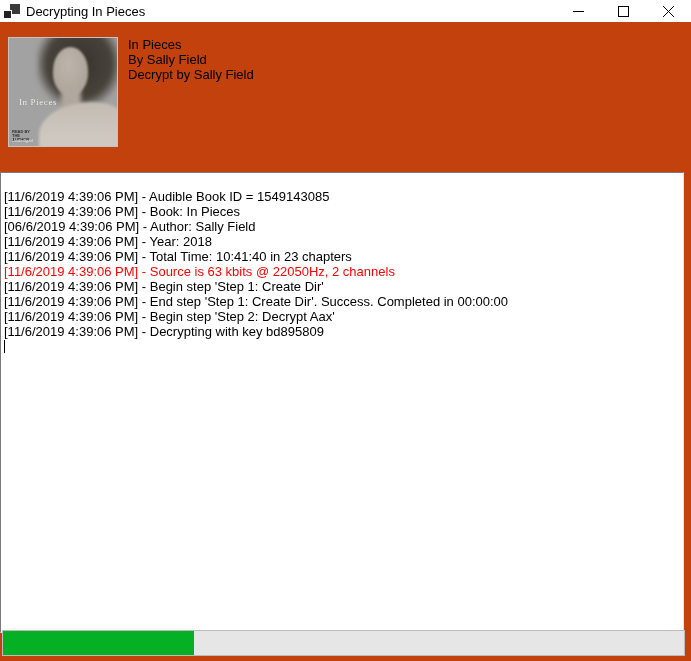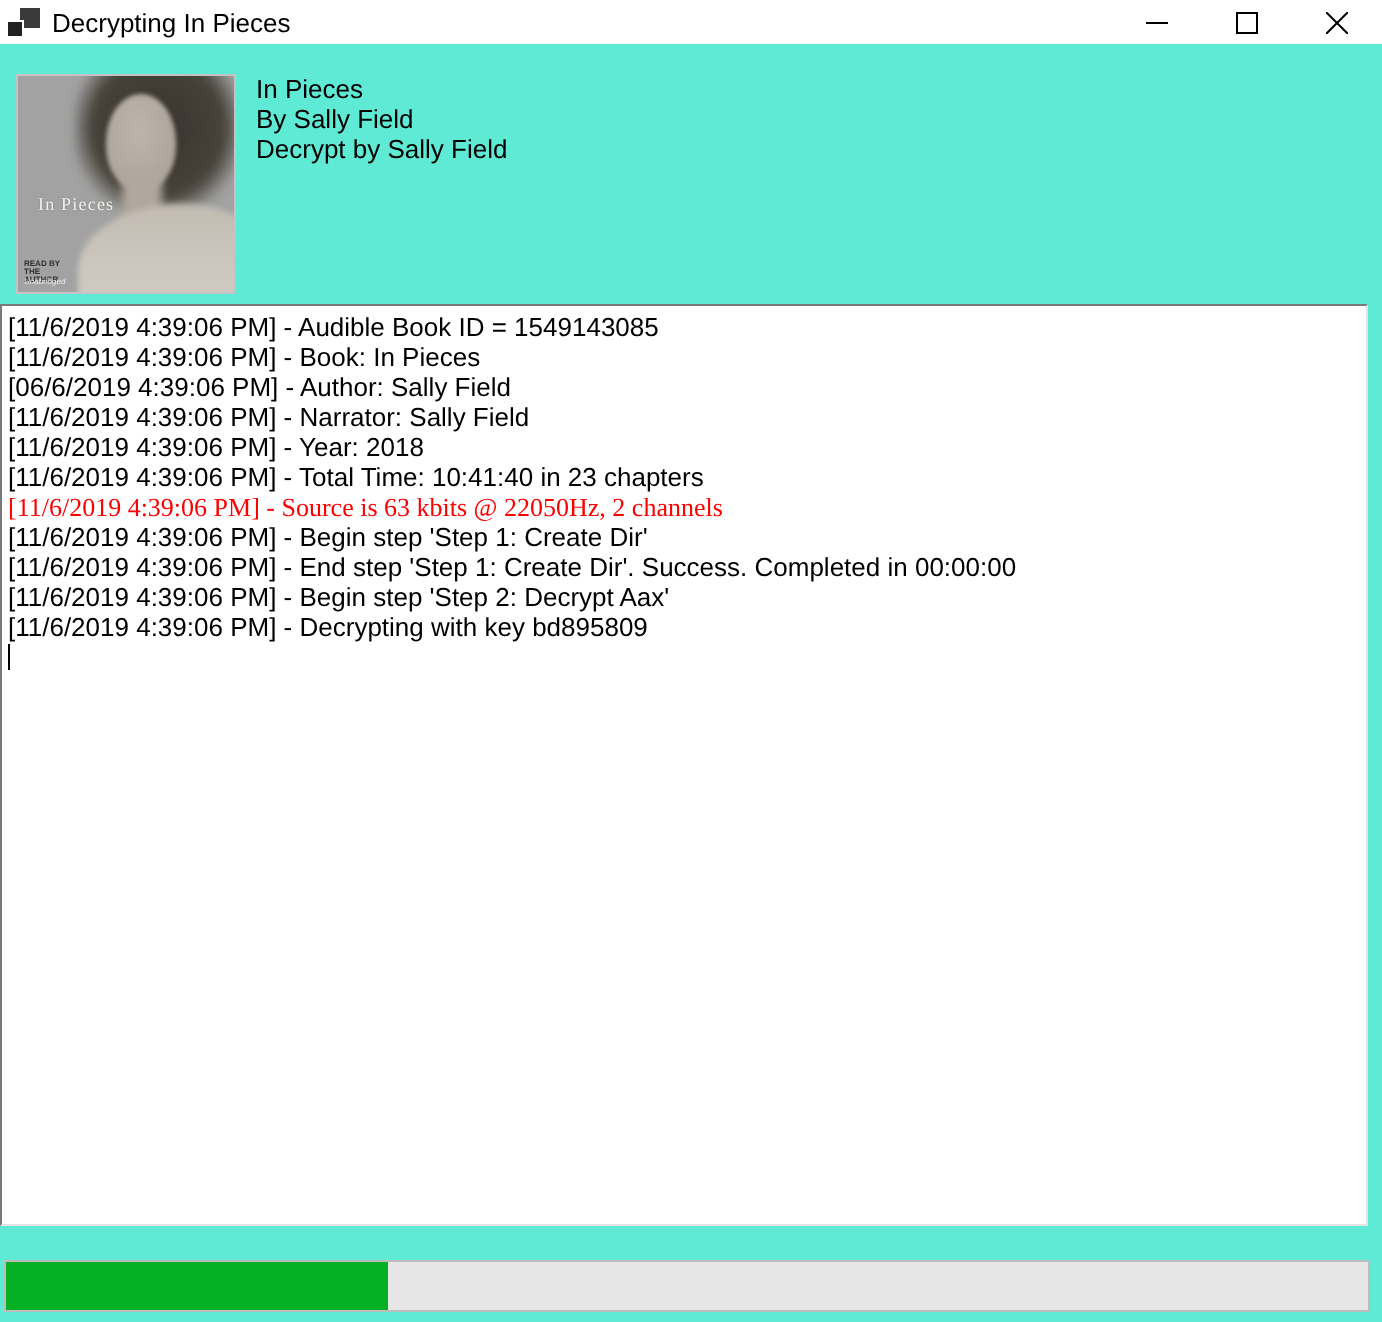--- a/index.html
+++ b/index.html
@@ -3,21 +3,21 @@
 <meta charset="utf-8">
 <style>
   * { box-sizing: border-box; margin: 0; padding: 0; }
   html, body { background: #cccccc; }
   body { font-family: "Liberation Sans", sans-serif; }
 
   .window {
     position: relative;
     width: 691px;
     height: 661px;
-    background: #5eead4;
+    background: #c2410c;
     outline: 1px solid #d5d5d5;
     overflow: hidden;
   }
 
   
   .titlebar {
     position: absolute;
     left: 0; top: 0;
     width: 691px; height: 22px;
     background: #ffffff;
@@ -124,28 +124,28 @@
     position: absolute;
     left: 128px; top: 37px;
     font-size: 13px;
     line-height: 15px;
     color: #000000;
   }
 
   
   .log-box {
     position: absolute;
-    left: 0; top: 152px;
+    left: 0; top: 172px;
     width: 684px; height: 461px;
     background: #ffffff;
     border-top: 1px solid #7a7a7a;
     border-left: 1px solid #7a7a7a;
     border-right: 1px solid #e3e3e3;
     border-bottom: 1px solid #e3e3e3;
-    padding: 3px 2px 0 3px;
+    padding: 16px 2px 0 3px;
     overflow: hidden;
     cursor: text;
   }
   .log-line {
     font-size: 13px;
     line-height: 15px;
     color: #000000;
     white-space: pre;
   }
   .caret {
@@ -214,24 +214,23 @@
     <div>In Pieces</div>
     <div>By Sally Field</div>
     <div>Decrypt by Sally Field</div>
   </div>
 
   <div class="log-box">
     <div>
         <div class="log-line">[11/6/2019 4:39:06 PM] - Audible Book ID = 1549143085</div>
         <div class="log-line">[11/6/2019 4:39:06 PM] - Book: In Pieces</div>
         <div class="log-line">[06/6/2019 4:39:06 PM] - Author: Sally Field</div>
-        <div class="log-line">[11/6/2019 4:39:06 PM] - Narrator: Sally Field</div>
         <div class="log-line">[11/6/2019 4:39:06 PM] - Year: 2018</div>
         <div class="log-line">[11/6/2019 4:39:06 PM] - Total Time: 10:41:40 in 23 chapters</div>
-        <div class="log-line" style="color: rgb(255, 0, 0); font-family: Liberation Serif, serif;">[11/6/2019 4:39:06 PM] - Source is 63 kbits @ 22050Hz, 2 channels</div>
+        <div class="log-line" style="color: rgb(255, 0, 0);">[11/6/2019 4:39:06 PM] - Source is 63 kbits @ 22050Hz, 2 channels</div>
         <div class="log-line">[11/6/2019 4:39:06 PM] - Begin step 'Step 1: Create Dir'</div>
         <div class="log-line">[11/6/2019 4:39:06 PM] - End step 'Step 1: Create Dir'. Success. Completed in 00:00:00</div>
         <div class="log-line">[11/6/2019 4:39:06 PM] - Begin step 'Step 2: Decrypt Aax'</div>
         <div class="log-line">[11/6/2019 4:39:06 PM] - Decrypting with key bd895809</div>
       </div>
     <div class="caret"></div>
   </div>
 
   <div class="progressbar">
     <div class="progress-fill" style="width: 28%; background: rgb(6, 176, 37);"></div>

